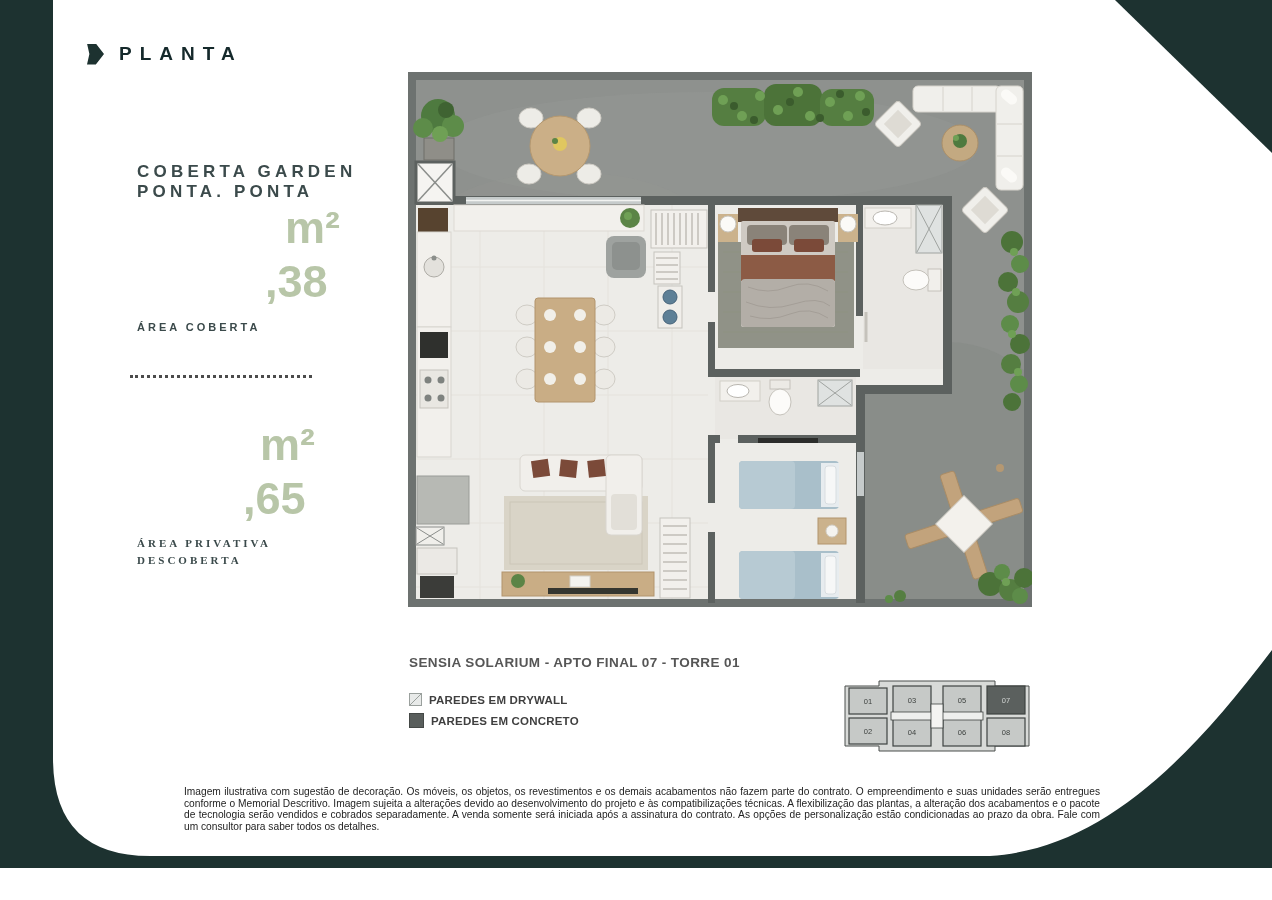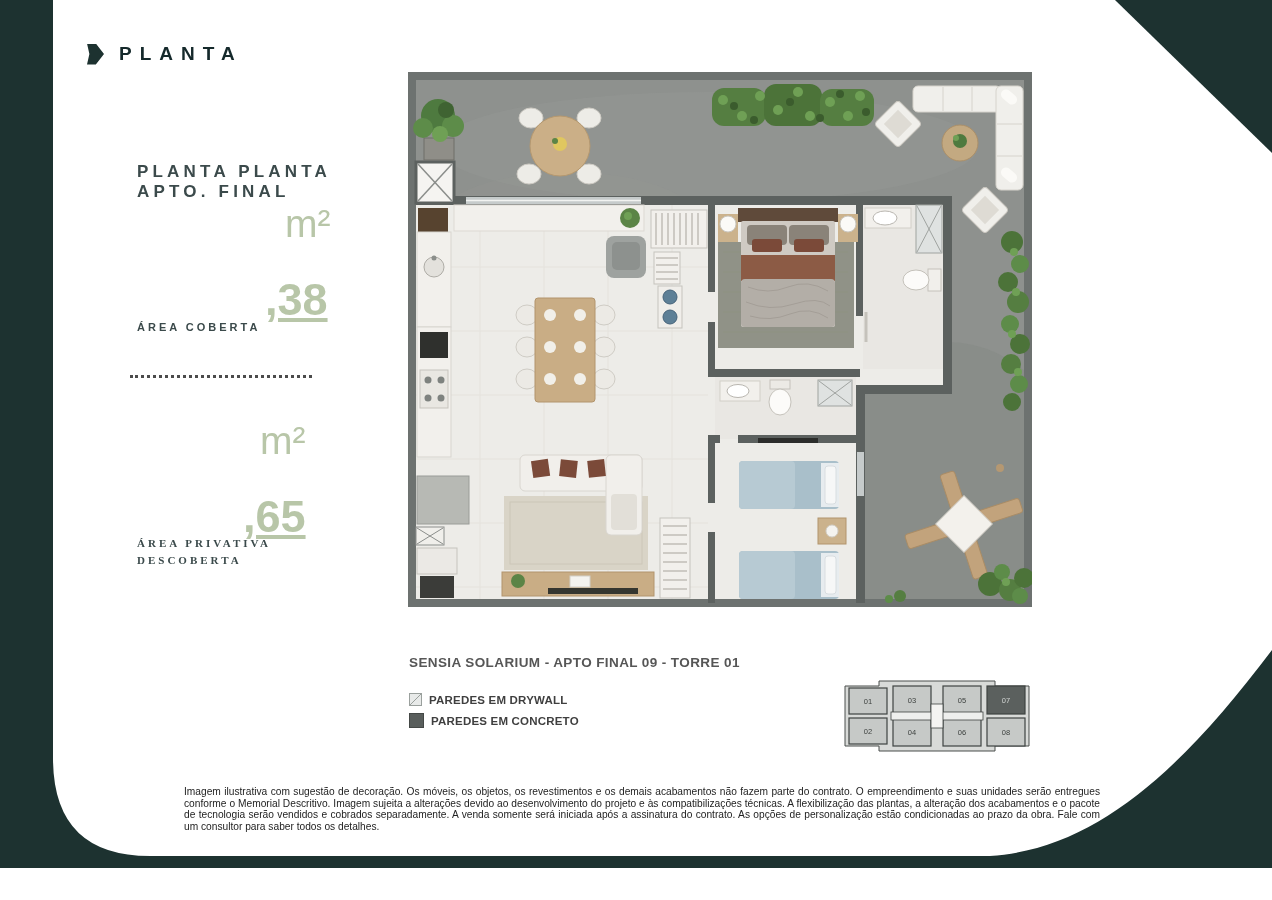--- a/index.html
+++ b/index.html
@@ -11,22 +11,22 @@
   .title-row{position:absolute;left:87px;top:43px;display:flex;align-items:center;gap:15px;z-index:3;}
   .title-icon{width:17px;height:21px;background:#1d3230;display:inline-block;
     clip-path:polygon(0 0,52% 0,100% 50%,52% 100%,0 100%,14% 50%);}
   .title-text{font-size:19px;font-weight:700;letter-spacing:8px;color:#15292b;margin:0;}
 
   
   .info-heading{position:absolute;left:137px;top:162px;font-size:17px;font-weight:700;
     letter-spacing:4.2px;line-height:19.5px;color:#3b4a4b;z-index:3;}
   .area{position:absolute;left:135px;width:230px;height:130px;color:#b8c6a8;z-index:3;}
   .area .big{font-size:134px;font-weight:700;letter-spacing:-4px;line-height:104px;display:block;}
-  .area .unit{position:absolute;top:2px;font-size:39px;font-weight:400;}
-  .area .dec{position:absolute;top:74px;font-size:45px;font-weight:700;letter-spacing:0;text-decoration:underline;}
+  .area .unit{position:absolute;top:2px;font-size:45px;font-weight:700;}
+  .area .dec{position:absolute;top:56px;font-size:45px;font-weight:700;letter-spacing:0;}
   #area1{top:200px;} #area1 .unit{left:150px;} #area1 .dec{left:130px;}
   #area2{top:417px;} #area2 .unit{left:125px;} #area2 .dec{left:108px;}
   .area-label{position:absolute;left:137px;font-size:11px;font-weight:700;letter-spacing:3px;
     color:#3b4a4b;line-height:17px;z-index:3;}
   #label1{top:319px;} #label2{top:535px;font-family:Liberation Serif, serif;}
   .dotted{position:absolute;left:130px;top:375px;width:182px;border-top:3px dotted #4b4b4b;z-index:3;}
 
   
   .plan-wrap{position:absolute;left:408px;top:72px;width:624px;height:535px;z-index:2;}
   .plan-wrap svg{display:block;width:100%;height:100%;}
@@ -61,22 +61,22 @@
     <path d="M53,740 L53,900 L1272,900 L1272,650 C1180,772 1095,849 990,856 L150,856 Q53,856 53,758 Z" fill="#1d3230"></path>
     <rect x="0" y="891" width="1272" height="9" fill="#0c1615"></rect>
   </svg>
 
   <div class="title-row">
     <span class="title-icon"></span>
     <h1 class="title-text">PLANTA</h1>
   </div>
 
   <div class="info-heading">
-    <div>PLANTA PLANTA</div>
-    <div>APTO. FINAL</div>
+    <div>COBERTA GARDEN</div>
+    <div>PONTA. PONTA</div>
   </div>
 
   <div class="area" id="area1">
     <span class="unit">m²</span>
     <span class="dec">,38</span>
   </div>
   <div class="area-label" id="label1">ÁREA COBERTA</div>
 
   <div class="dotted"></div>
 
@@ -380,21 +380,21 @@
         <circle cx="616" cy="506" r="10" fill="#4c7339"></circle>
           <circle cx="594" cy="500" r="8" fill="#5d8c49"></circle>
         <circle cx="612" cy="524" r="8" fill="#5d8c49"></circle>
           <circle cx="598" cy="510" r="4" fill="#6fa055"></circle>
         <circle cx="492" cy="524" r="6" fill="#557e41"></circle>
           <circle cx="481" cy="527" r="4" fill="#5d8c49"></circle>
       </g>
     </svg>
   </div>
 
-  <div class="caption">SENSIA SOLARIUM - APTO FINAL 09 - TORRE 01</div>
+  <div class="caption">SENSIA SOLARIUM - APTO FINAL 07 - TORRE 01</div>
 
   <div class="legend">
     <div class="legend-item">
       <svg class="swatch" viewBox="0 0 13 13">
         <rect x="0.5" y="0.5" width="12" height="12" fill="#e8eae9" stroke="#9aa09d"></rect>
         <line x1="1" y1="12" x2="12" y2="1" stroke="#9aa09d" stroke-width="1"></line>
       </svg>
       <span class="lbl">PAREDES EM DRYWALL</span>
     </div>
     <div class="legend-item">

